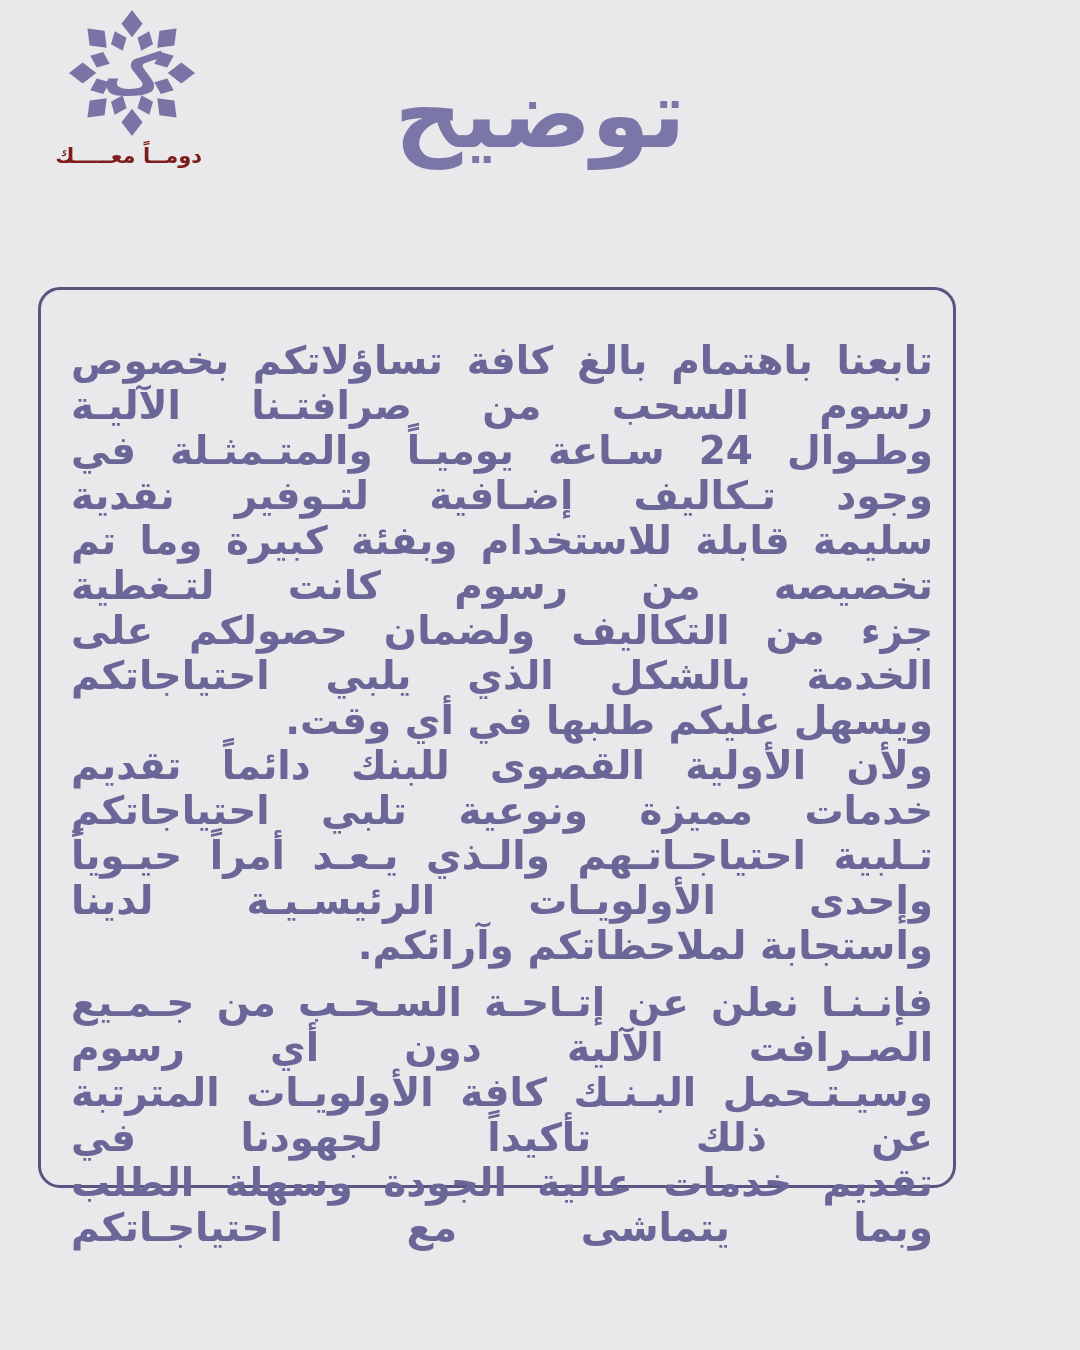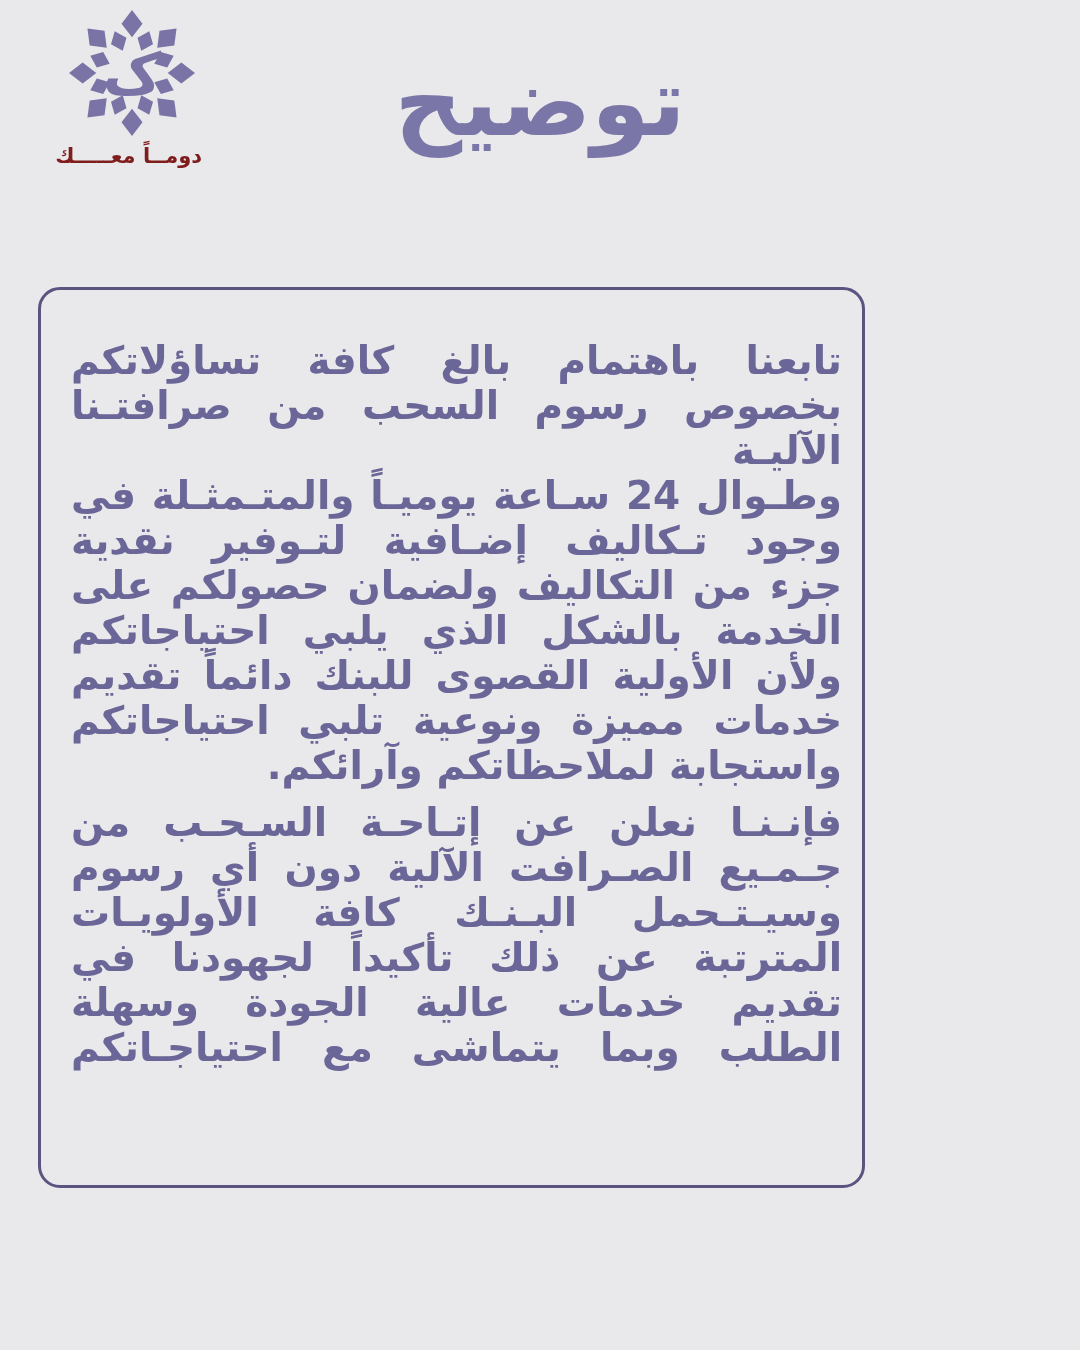--- a/index.html
+++ b/index.html
@@ -33,36 +33,36 @@
     font-weight: bold;
     color: #7f1d1d;
     direction: rtl;
     white-space: nowrap;
   }
 
   
   .page-title {
     position: absolute;
     left: 0;
-    top: 56px;
+    top: 68px;
     width: 100%;
     text-align: center;
     direction: rtl;
     font-size: 94px;
     font-weight: bold;
     color: #7b76a8;
     line-height: 1;
   }
 
   
   .notice-card {
     position: absolute;
     left: 38px;
     top: 287px;
-    width: 827px;
+    width: 918px;
     height: 901px;
     box-sizing: border-box;
     border: 3px solid #5a5580;
     border-radius: 22px;
     padding: 48px 20px 0 30px;
     direction: rtl;
   }
   .para { margin: 0; }
   .para + .para.gap-sm { margin-top: 12px; }
   .line {
@@ -146,25 +146,28 @@
   <div class="logo-tagline">دومــاً معـــــك</div>
 </div>
 
 <div class="page-title">توضيح</div>
 
 <div class="notice-card">
 
   <div class="para">
     <div class="line full">تابعنا باهتمام بالغ كافة تساؤلاتكم بخصوص رسوم السحب من صرافتـنا الآليـة</div>
     <div class="line full">وطـوال 24 سـاعة يوميـاً والمتـمثـلة في وجود تـكاليف إضـافية لتـوفير نقدية</div>
+    <div class="line full">سليمة قابلة للاستخدام وبفئة كبيرة وما تم تخصيصه من رسوم كانت لتـغطية</div>
     <div class="line full">جزء من التكاليف ولضمان حصولكم على الخدمة بالشكل الذي يلبي احتياجاتكم</div>
+    <div class="line end">ويسهل عليكم طلبها في أي وقت.</div>
   </div>
 
   <div class="para">
     <div class="line full">ولأن الأولية القصوى للبنك دائماً تقديم خدمات مميزة ونوعية تلبي احتياجاتكم</div>
+    <div class="line full">تـلبية احتياجـاتـهم والـذي يـعـد أمراً حيـوياً وإحدى الأولويـات الرئيسـيـة لدينا</div>
     <div class="line end">واستجابة لملاحظاتكم وآرائكم.</div>
   </div>
 
   <div class="para gap-sm">
     <div class="line full">فإنـنـا نعلن عن إتـاحـة السـحـب من جـمـيع الصـرافت الآلية دون أي رسوم</div>
     <div class="line full">وسيـتـحمل البـنـك كافة الأولويـات المترتبة عن ذلك تأكيداً لجهودنا في</div>
     <div class="line full">تقديم خدمات عالية الجودة وسهلة الطلب وبما يتماشى مع احتياجـاتكم</div>
 
   </div>
 

